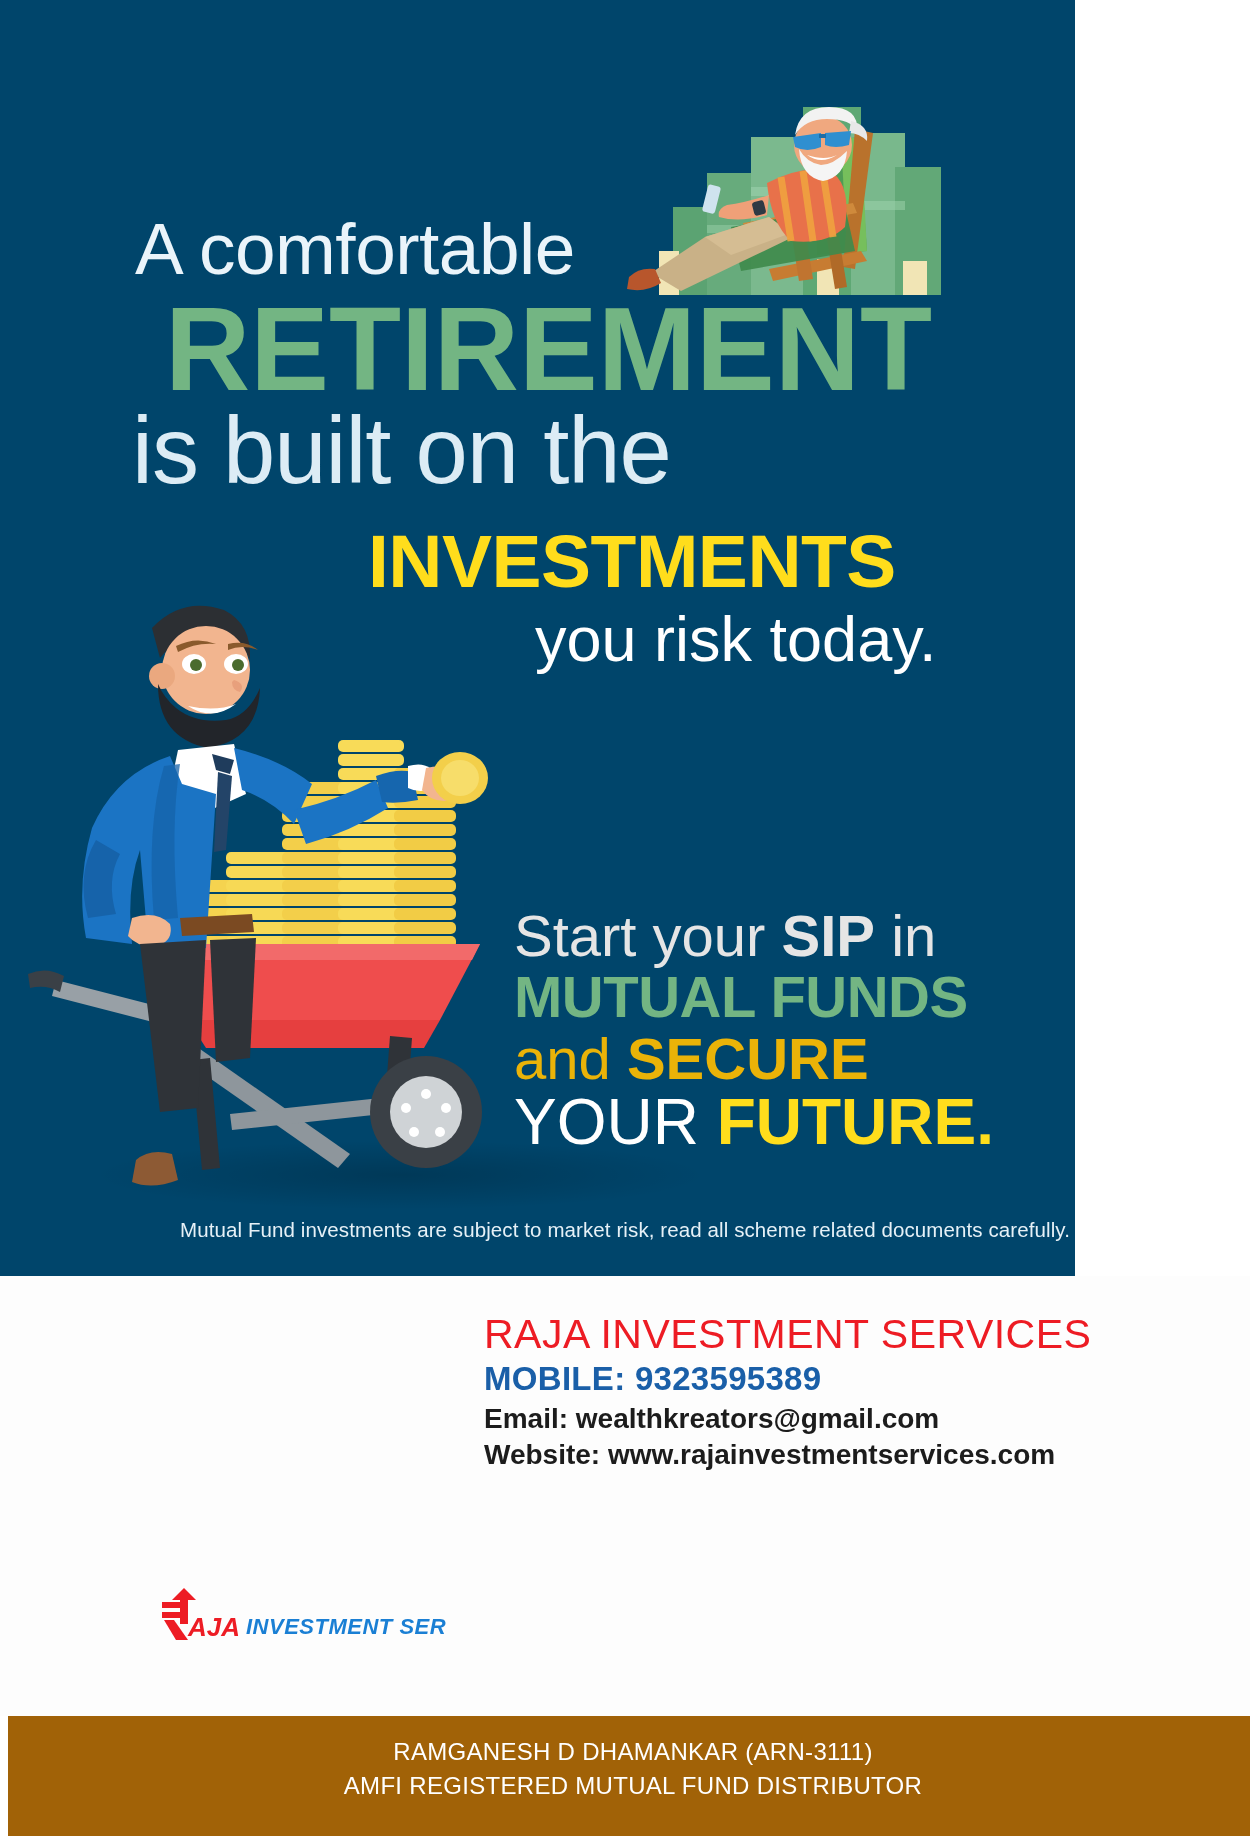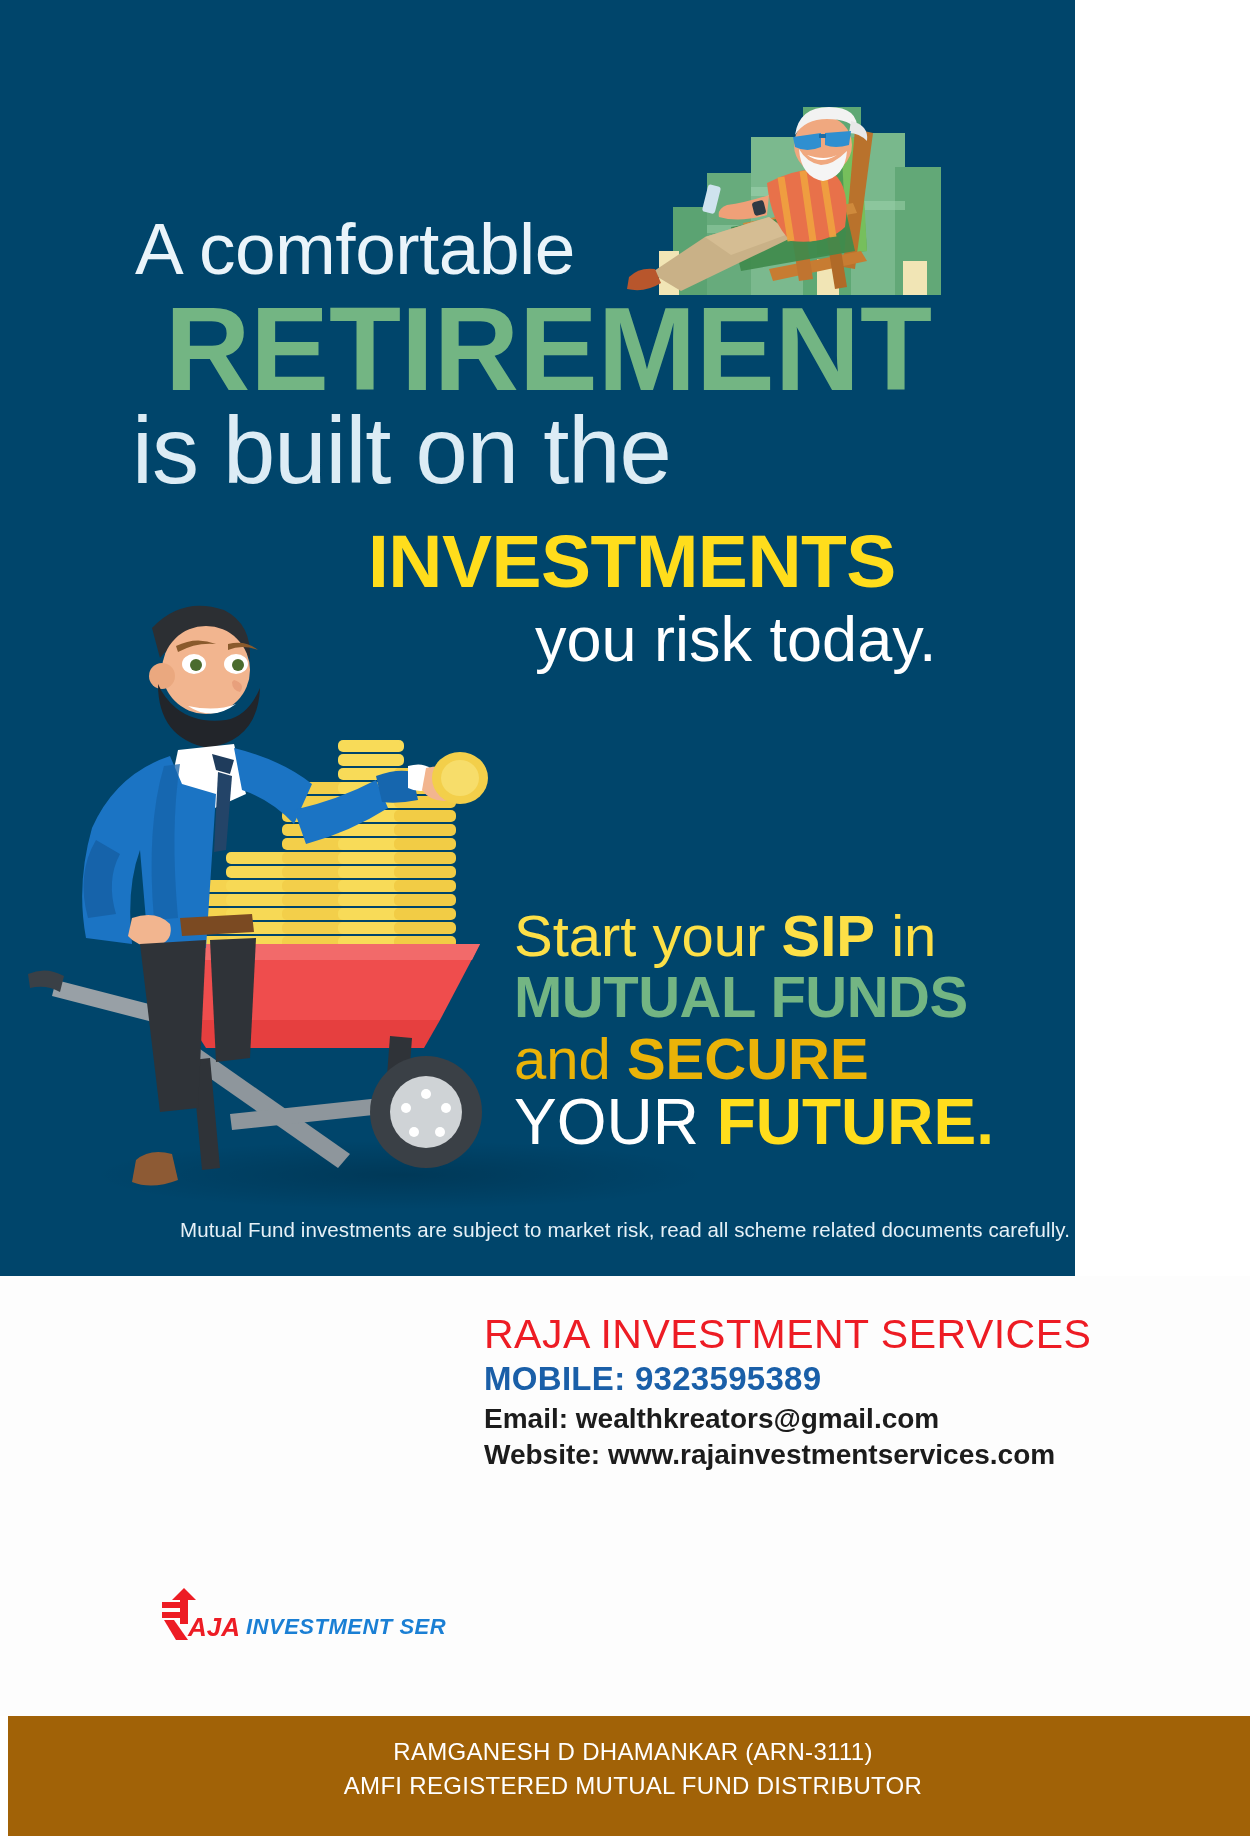--- a/index.html
+++ b/index.html
@@ -43,21 +43,21 @@
     letter-spacing:-.5px;
   }
   .line-5{
     position:absolute;left:535px;top:608px;
     font-size:63px;line-height:1;color:#ffffff;font-weight:400;
   }
 
   
   .sip{position:absolute;left:514px;top:905px;width:540px;}
   .sip div{line-height:1.06;white-space:nowrap;}
-  .sip-1{font-size:58px;color:#fde047;font-weight:400;}
+  .sip-1{font-size:58px;color:#e5e5e5;font-weight:400;}
   .sip-1 b{font-weight:bold;}
   .sip-2{font-size:58px;color:#73b583;font-weight:bold;letter-spacing:-.5px;}
   .sip-3{font-size:58px;color:#eab308;font-weight:400;}
   .sip-3 b{font-weight:bold;}
   .sip-4{font-size:64px;color:#ffffff;font-weight:400;}
   .sip-4 b{color:#ffdd1c;font-weight:bold;}
 
   
   .powered{
     position:absolute;left:1186px;top:930px;

